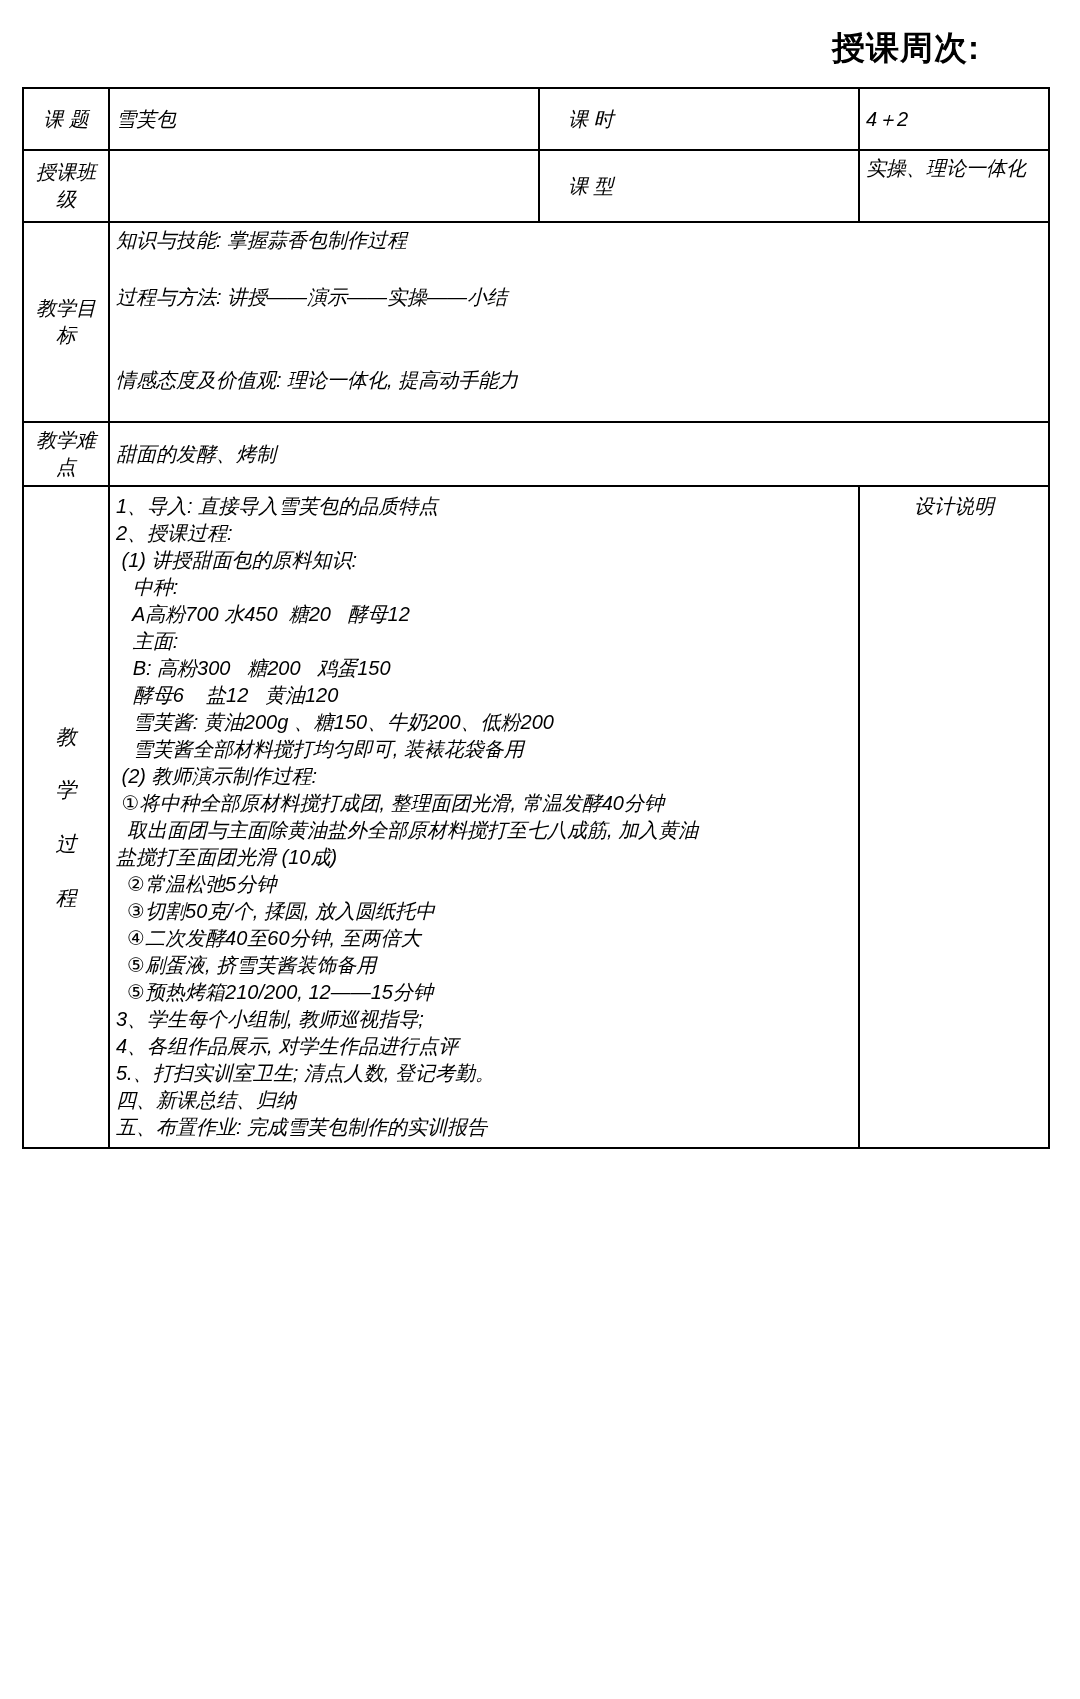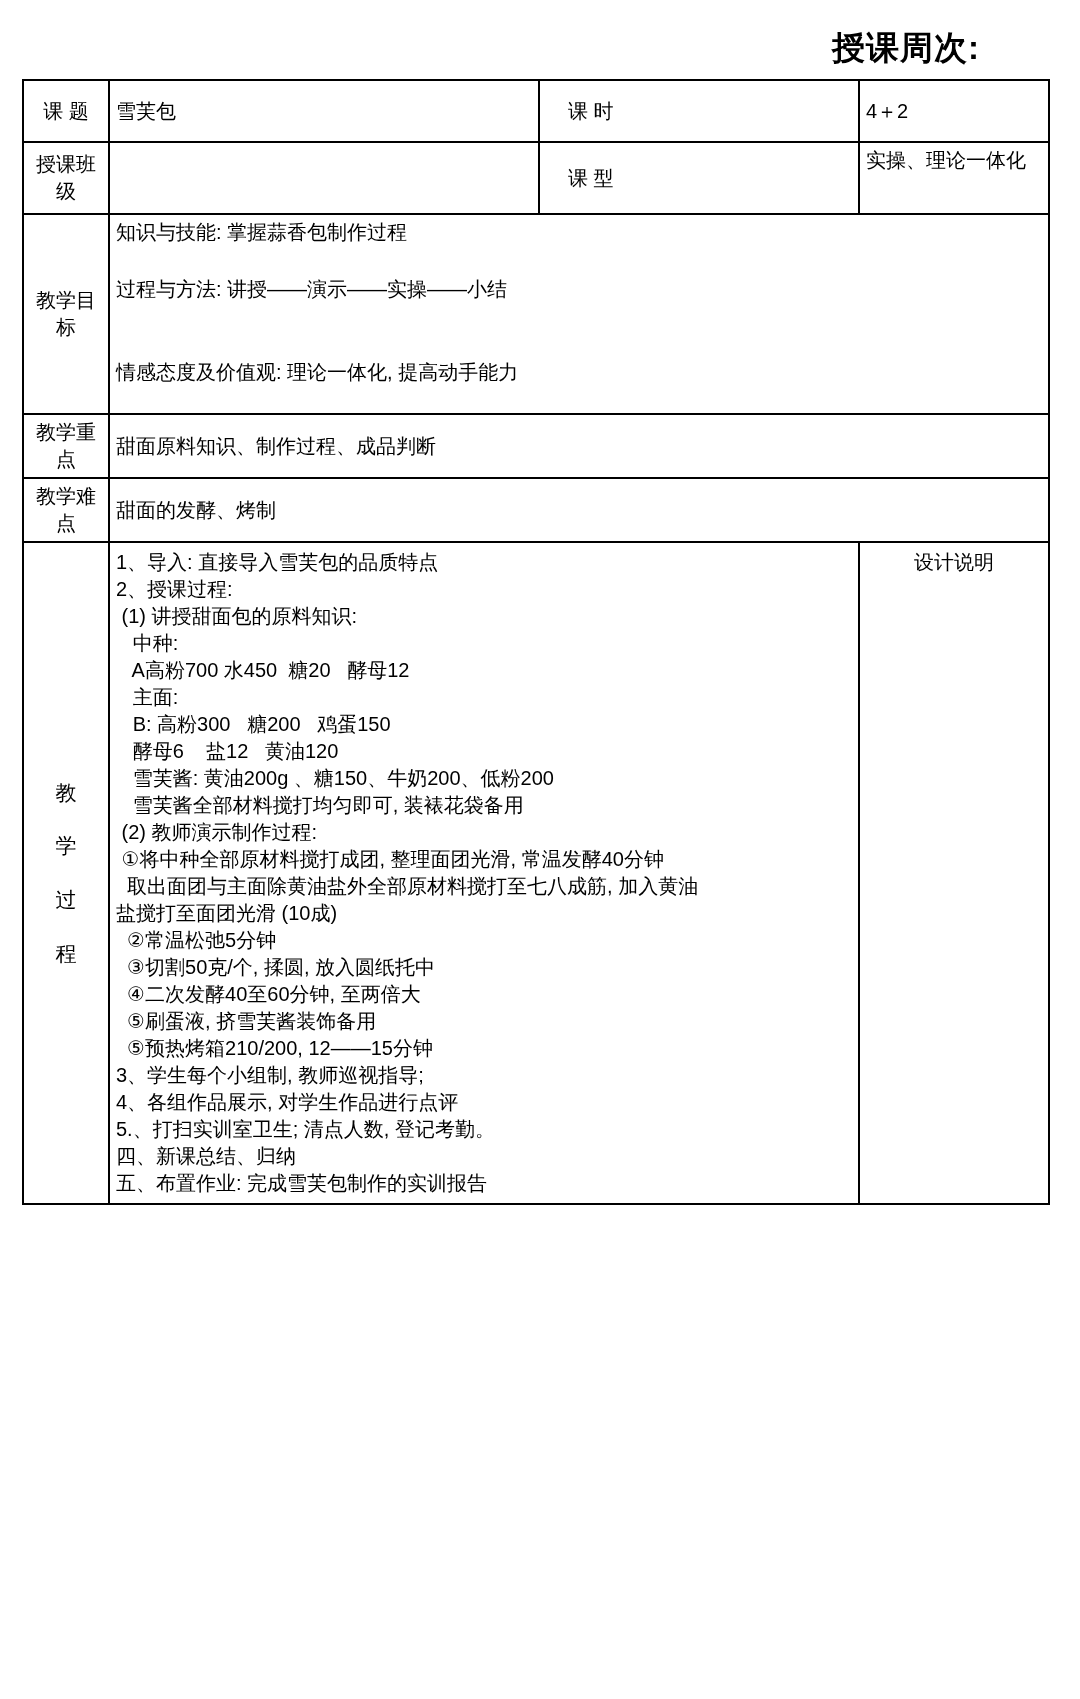--- a/index.html
+++ b/index.html
@@ -32,34 +32,35 @@
     letter-spacing: 1px;
     padding-top: 128px;
     line-height: 1.15;
     white-space: pre;
   }
   .subtitle-row {
     display: flex;
     justify-content: flex-end;
     padding-right: 78px;
     padding-top: 26px;
-    padding-bottom: 8px;
+    padding-bottom: 16px;
   }
   .subtitle {
     font-size: 33px;
     font-weight: bold;
     letter-spacing: 1px;
   }
 
   
   table.lesson-table {
     border-collapse: collapse;
     width: 860px;
     table-layout: fixed;
     margin: 0;
+    font-style: italic;
   }
   table.lesson-table td {
     border: 2px solid #000;
     padding: 4px 6px;
     font-size: 20px;
     line-height: 1.35;
     vertical-align: top;
     background: #fff;
   }
   .c-label {
@@ -157,24 +158,20 @@
       <td class="c-label">教学目标</td>
       <td colspan="3" class="objectives">
         <div class="line">知识与技能: 掌握蒜香包制作过程</div>
         <div class="gap"></div>
         <div class="line">过程与方法: 讲授——演示——实操——小结</div>
         <div class="gap2"></div>
         <div class="line">情感态度及价值观: 理论一体化, 提高动手能力</div>
       </td>
     </tr>
 
-    <tr>
-      <td class="c-label" style="height:54px;">教学重点</td>
-      <td colspan="3" class="cell-mid-v">甜面原料知识、制作过程、成品判断</td>
-    </tr>
 
     <tr>
       <td class="c-label" style="height:54px;">教学难点</td>
       <td colspan="3" class="cell-mid-v">甜面的发酵、烤制</td>
     </tr>
 
 
 
     <tr>
       <td class="v-label">

